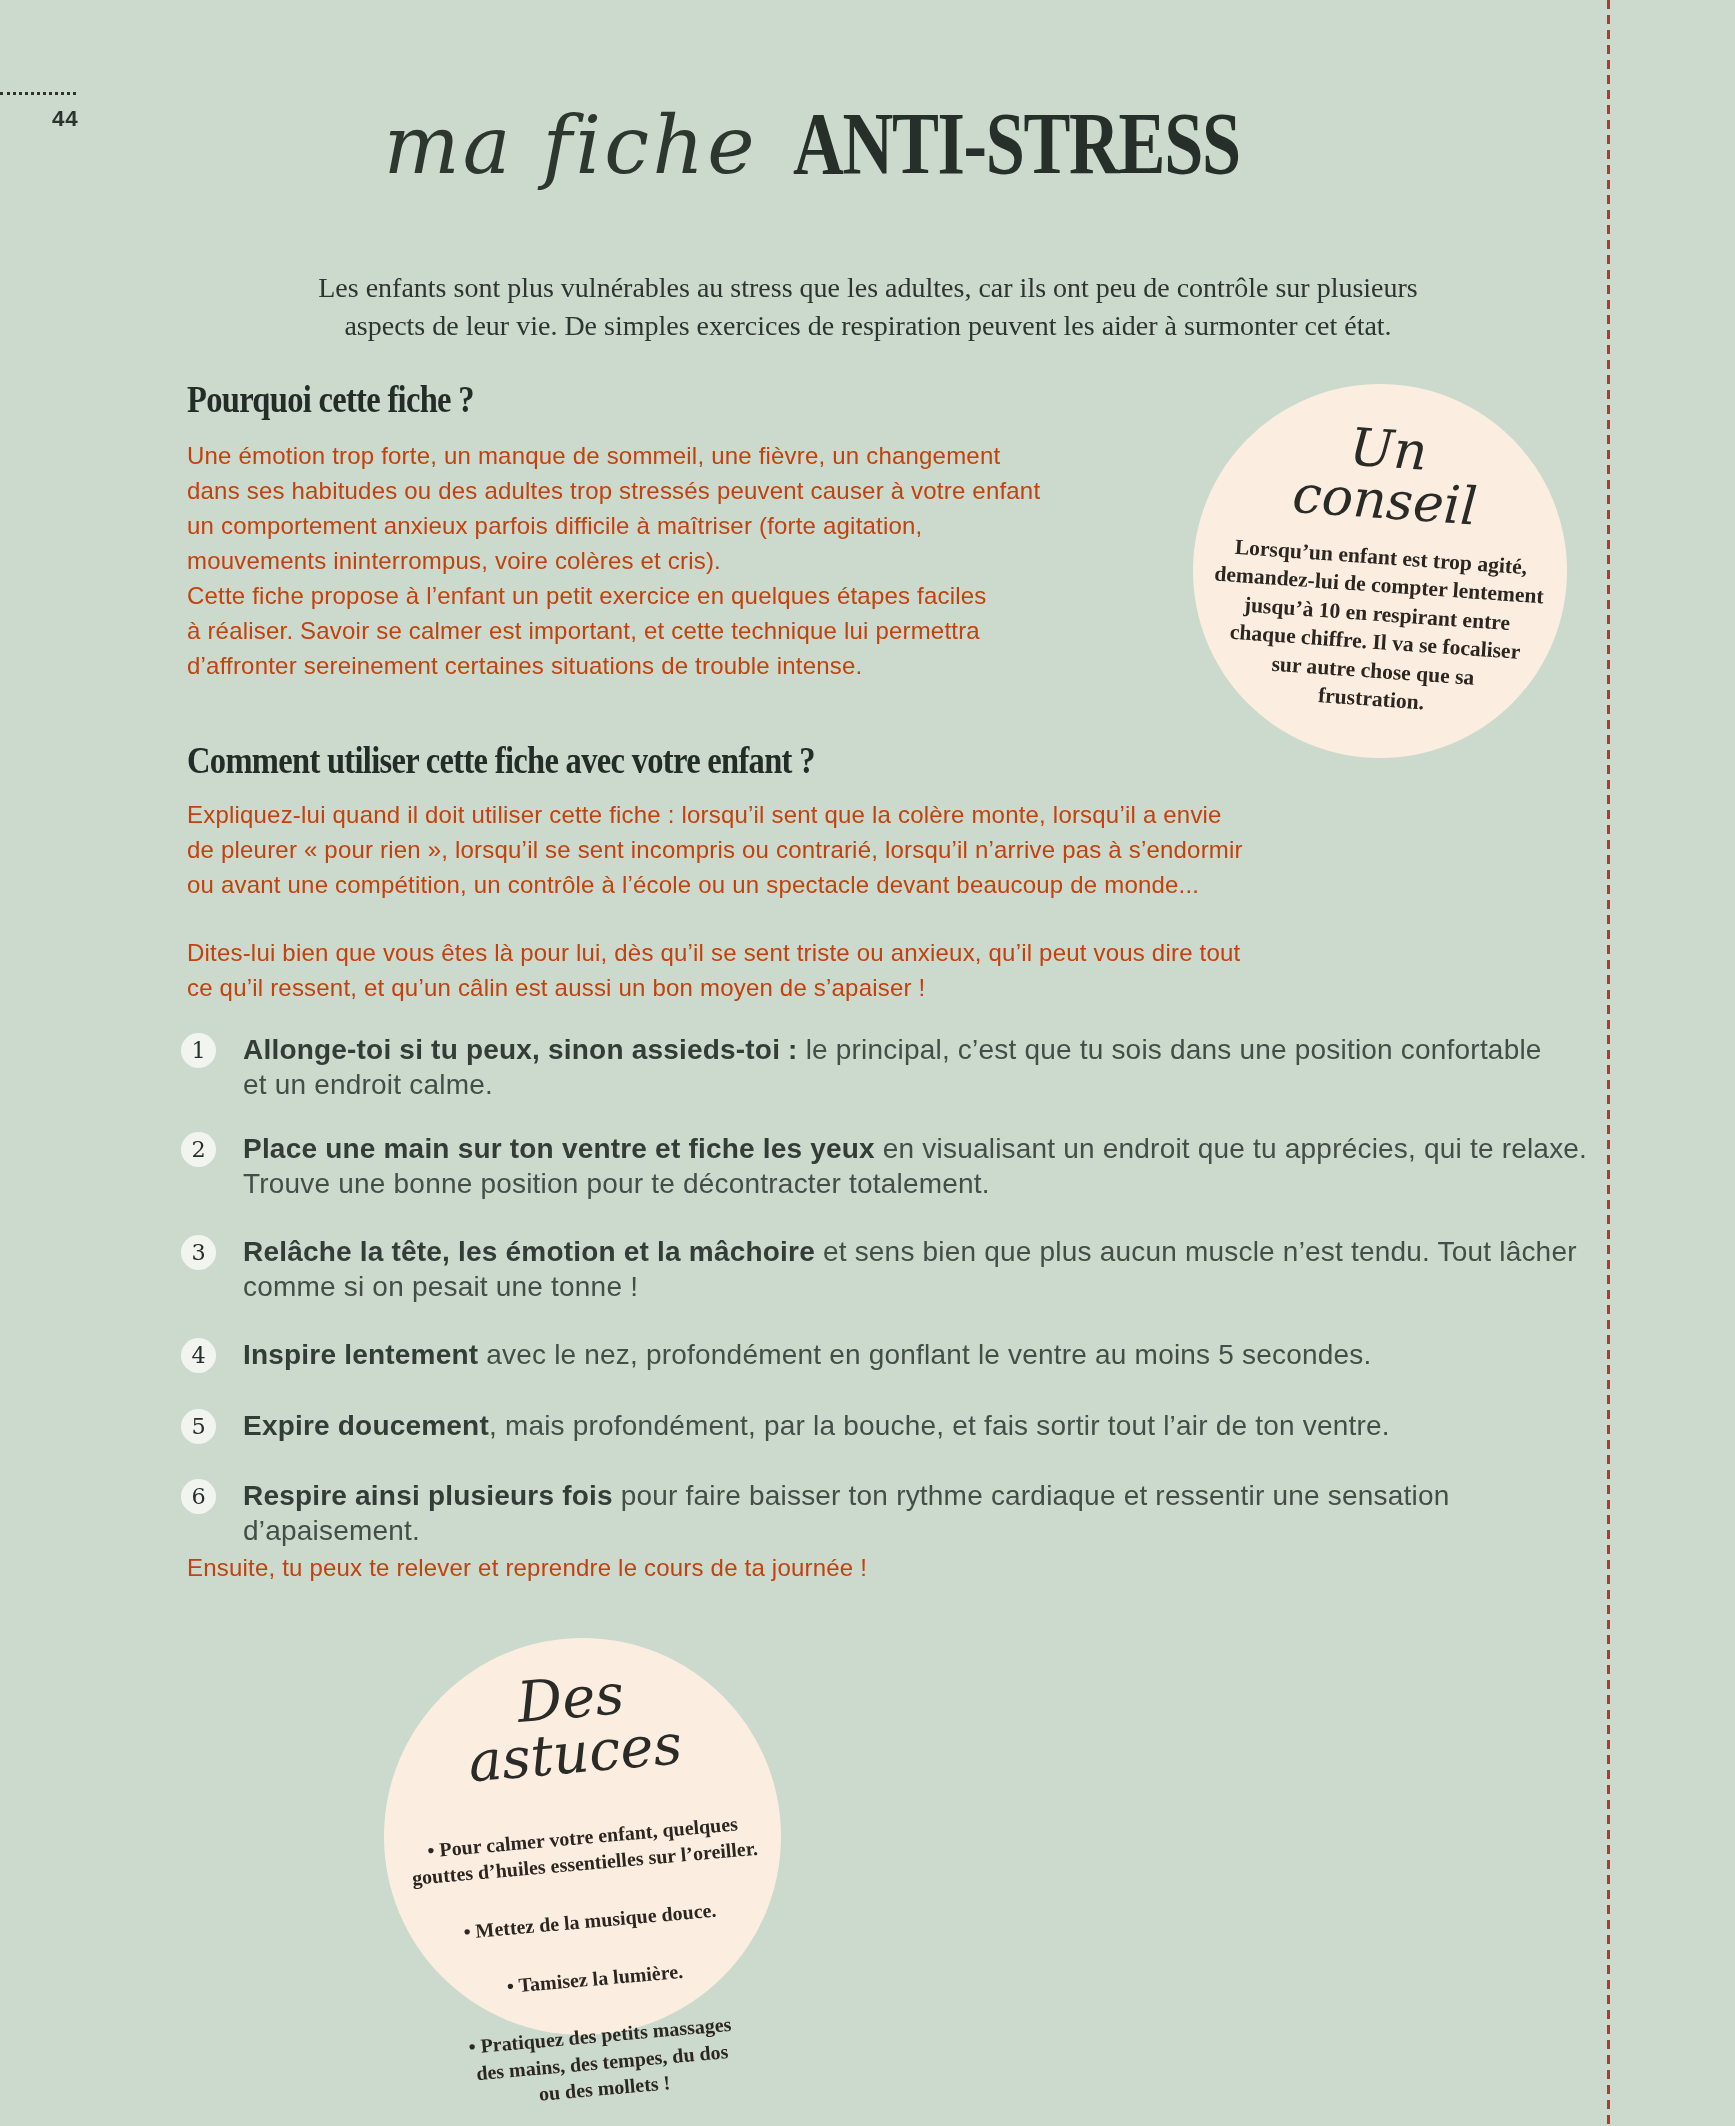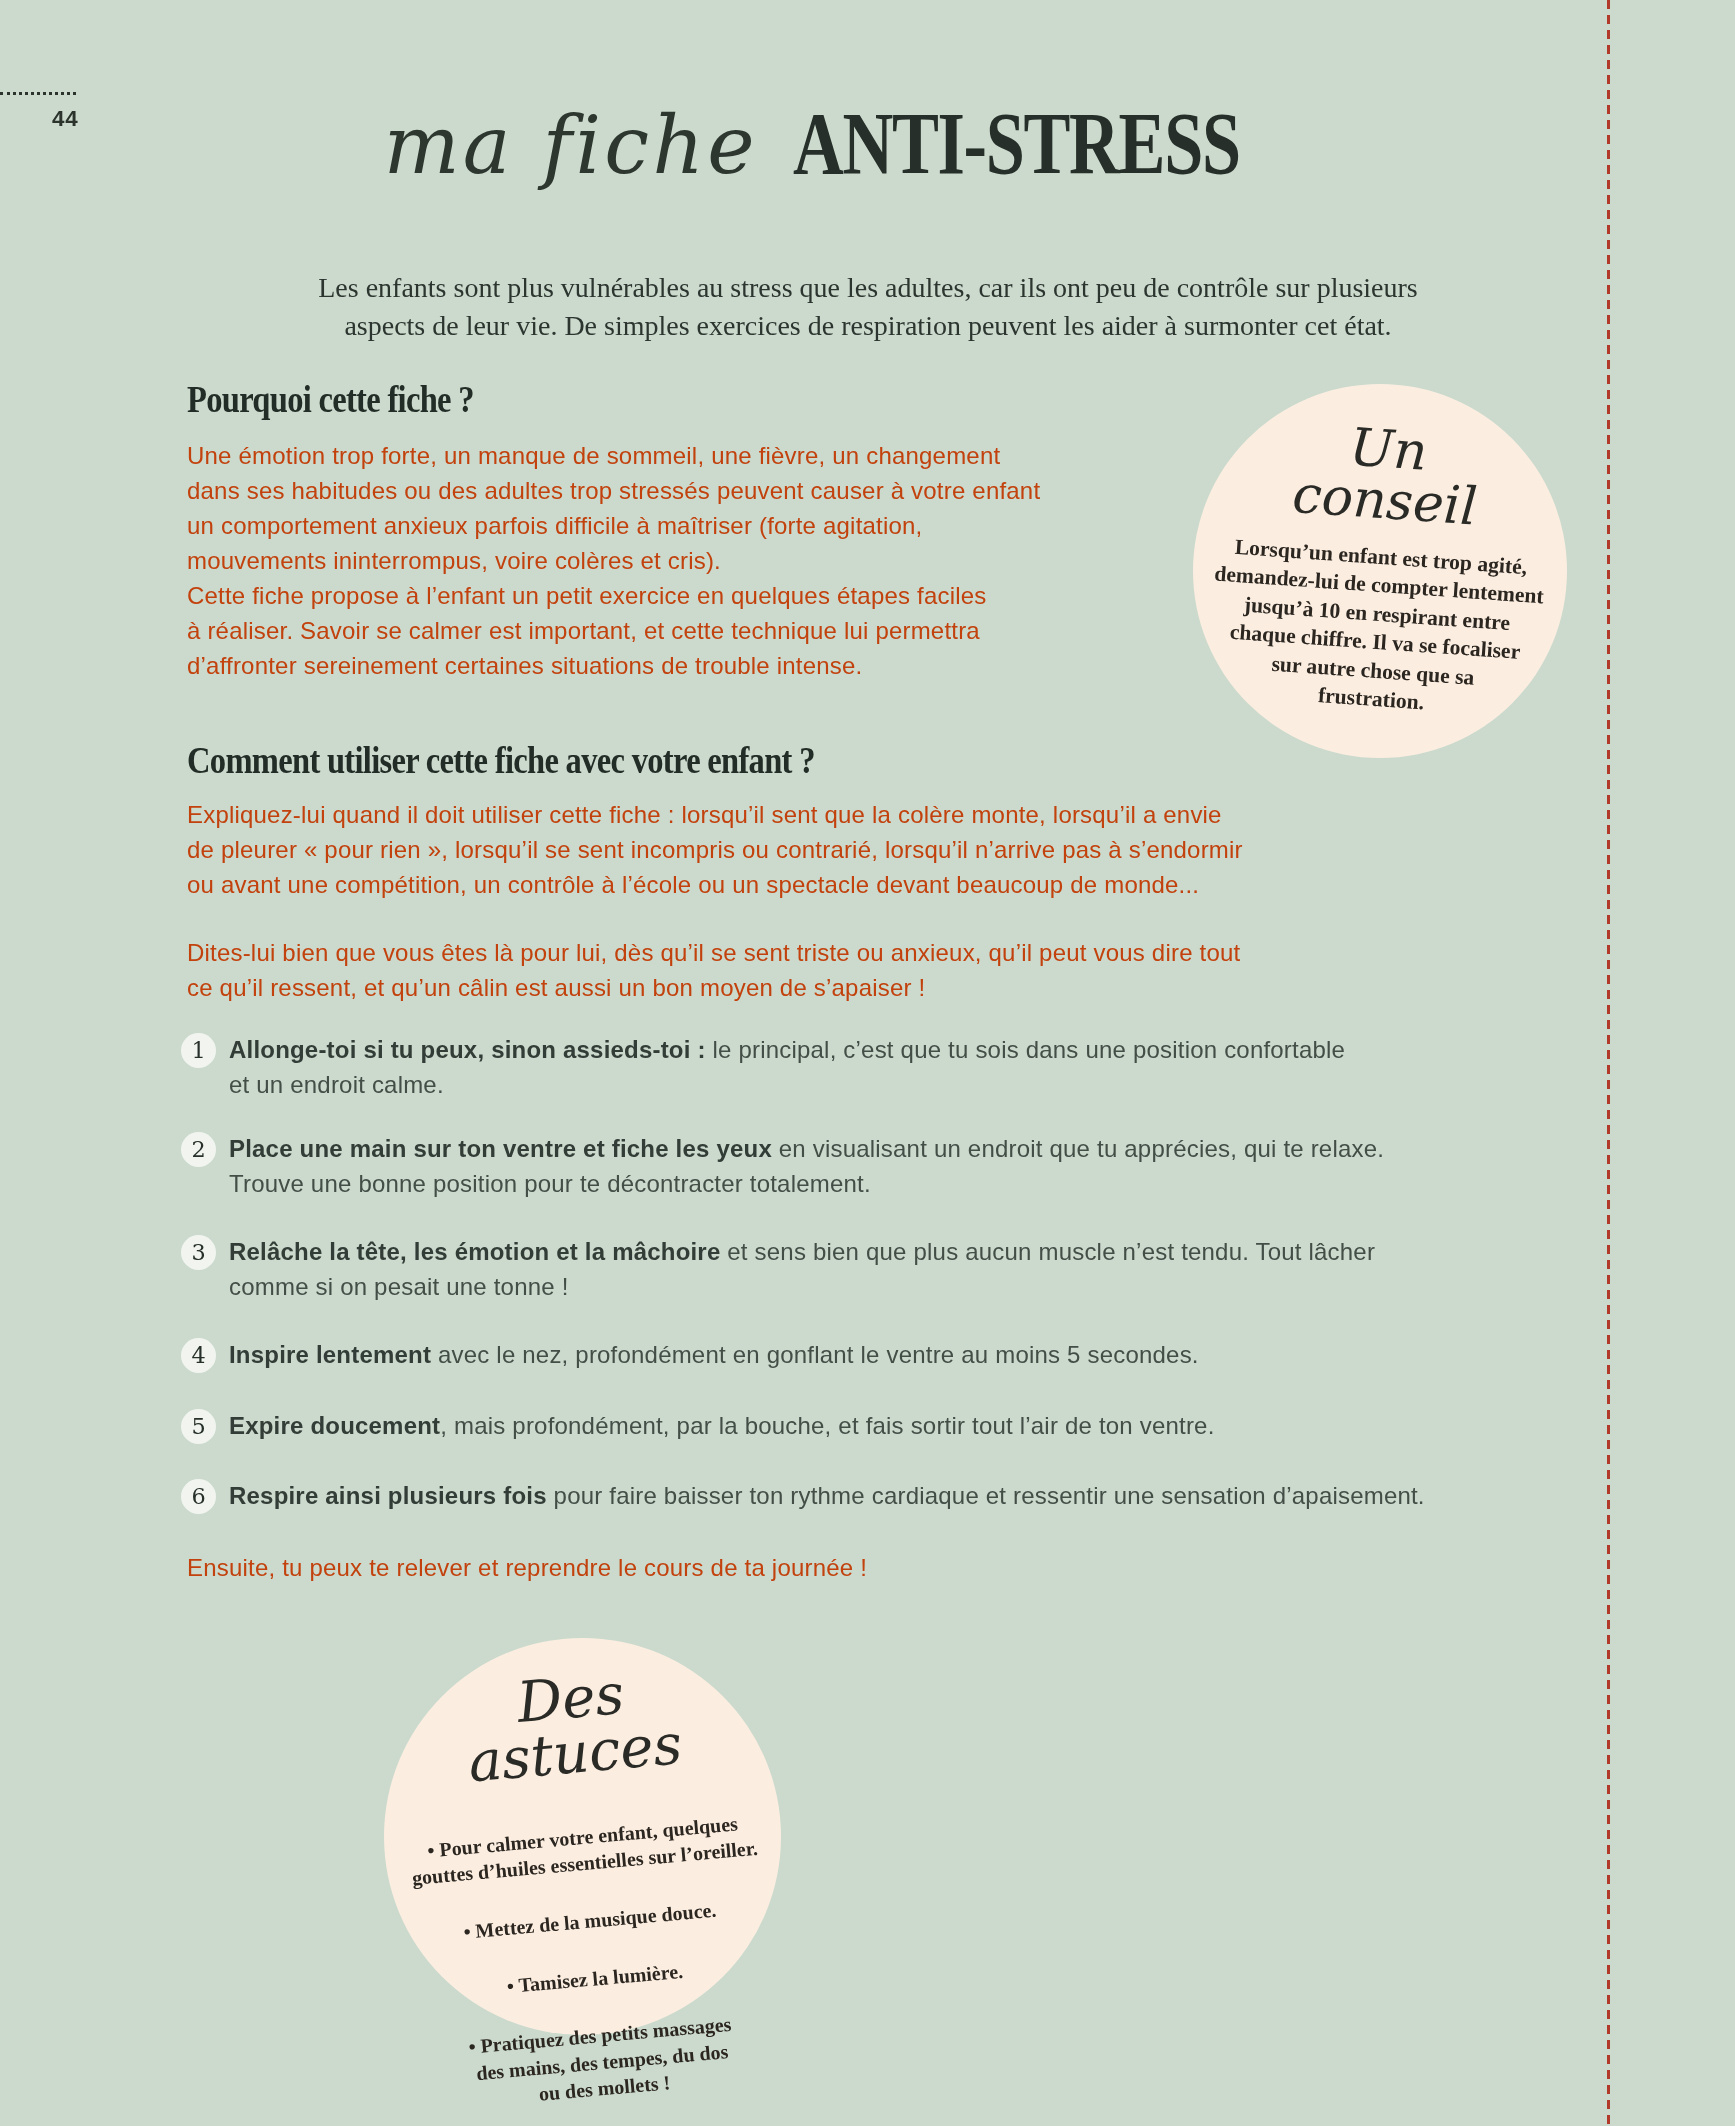--- a/index.html
+++ b/index.html
@@ -101,22 +101,22 @@
   .s1 { top:1032px; } .s2 { top:1131px; } .s3 { top:1234px; }
   .s4 { top:1337px; } .s5 { top:1408px; } .s6 { top:1478px; }
   .step-num {
     position:absolute; left:0; top:0.8px;
     width:35px; height:35px; border-radius:50%;
     background:#f2f5ef; color:#27302a;
     font-family:"DejaVu Serif", serif; font-size:22.4px;
     text-align:center; line-height:35px;
   }
   .step-text {
-    margin-left:48px;
-    font-size:24px; line-height:35px; letter-spacing:0.2px;
+    margin-left:62px;
+    font-size:28px; line-height:35px; letter-spacing:0.2px;
     color:#434e47; white-space:pre-line;
   }
   .step-bold { font-weight:700; color:#333d37; }
 </style>
 </head>
 <body>
 
 <div class="abs dotted-rule"></div>
 <div class="abs page-number">44</div>
 <div class="abs red-dash"></div>

